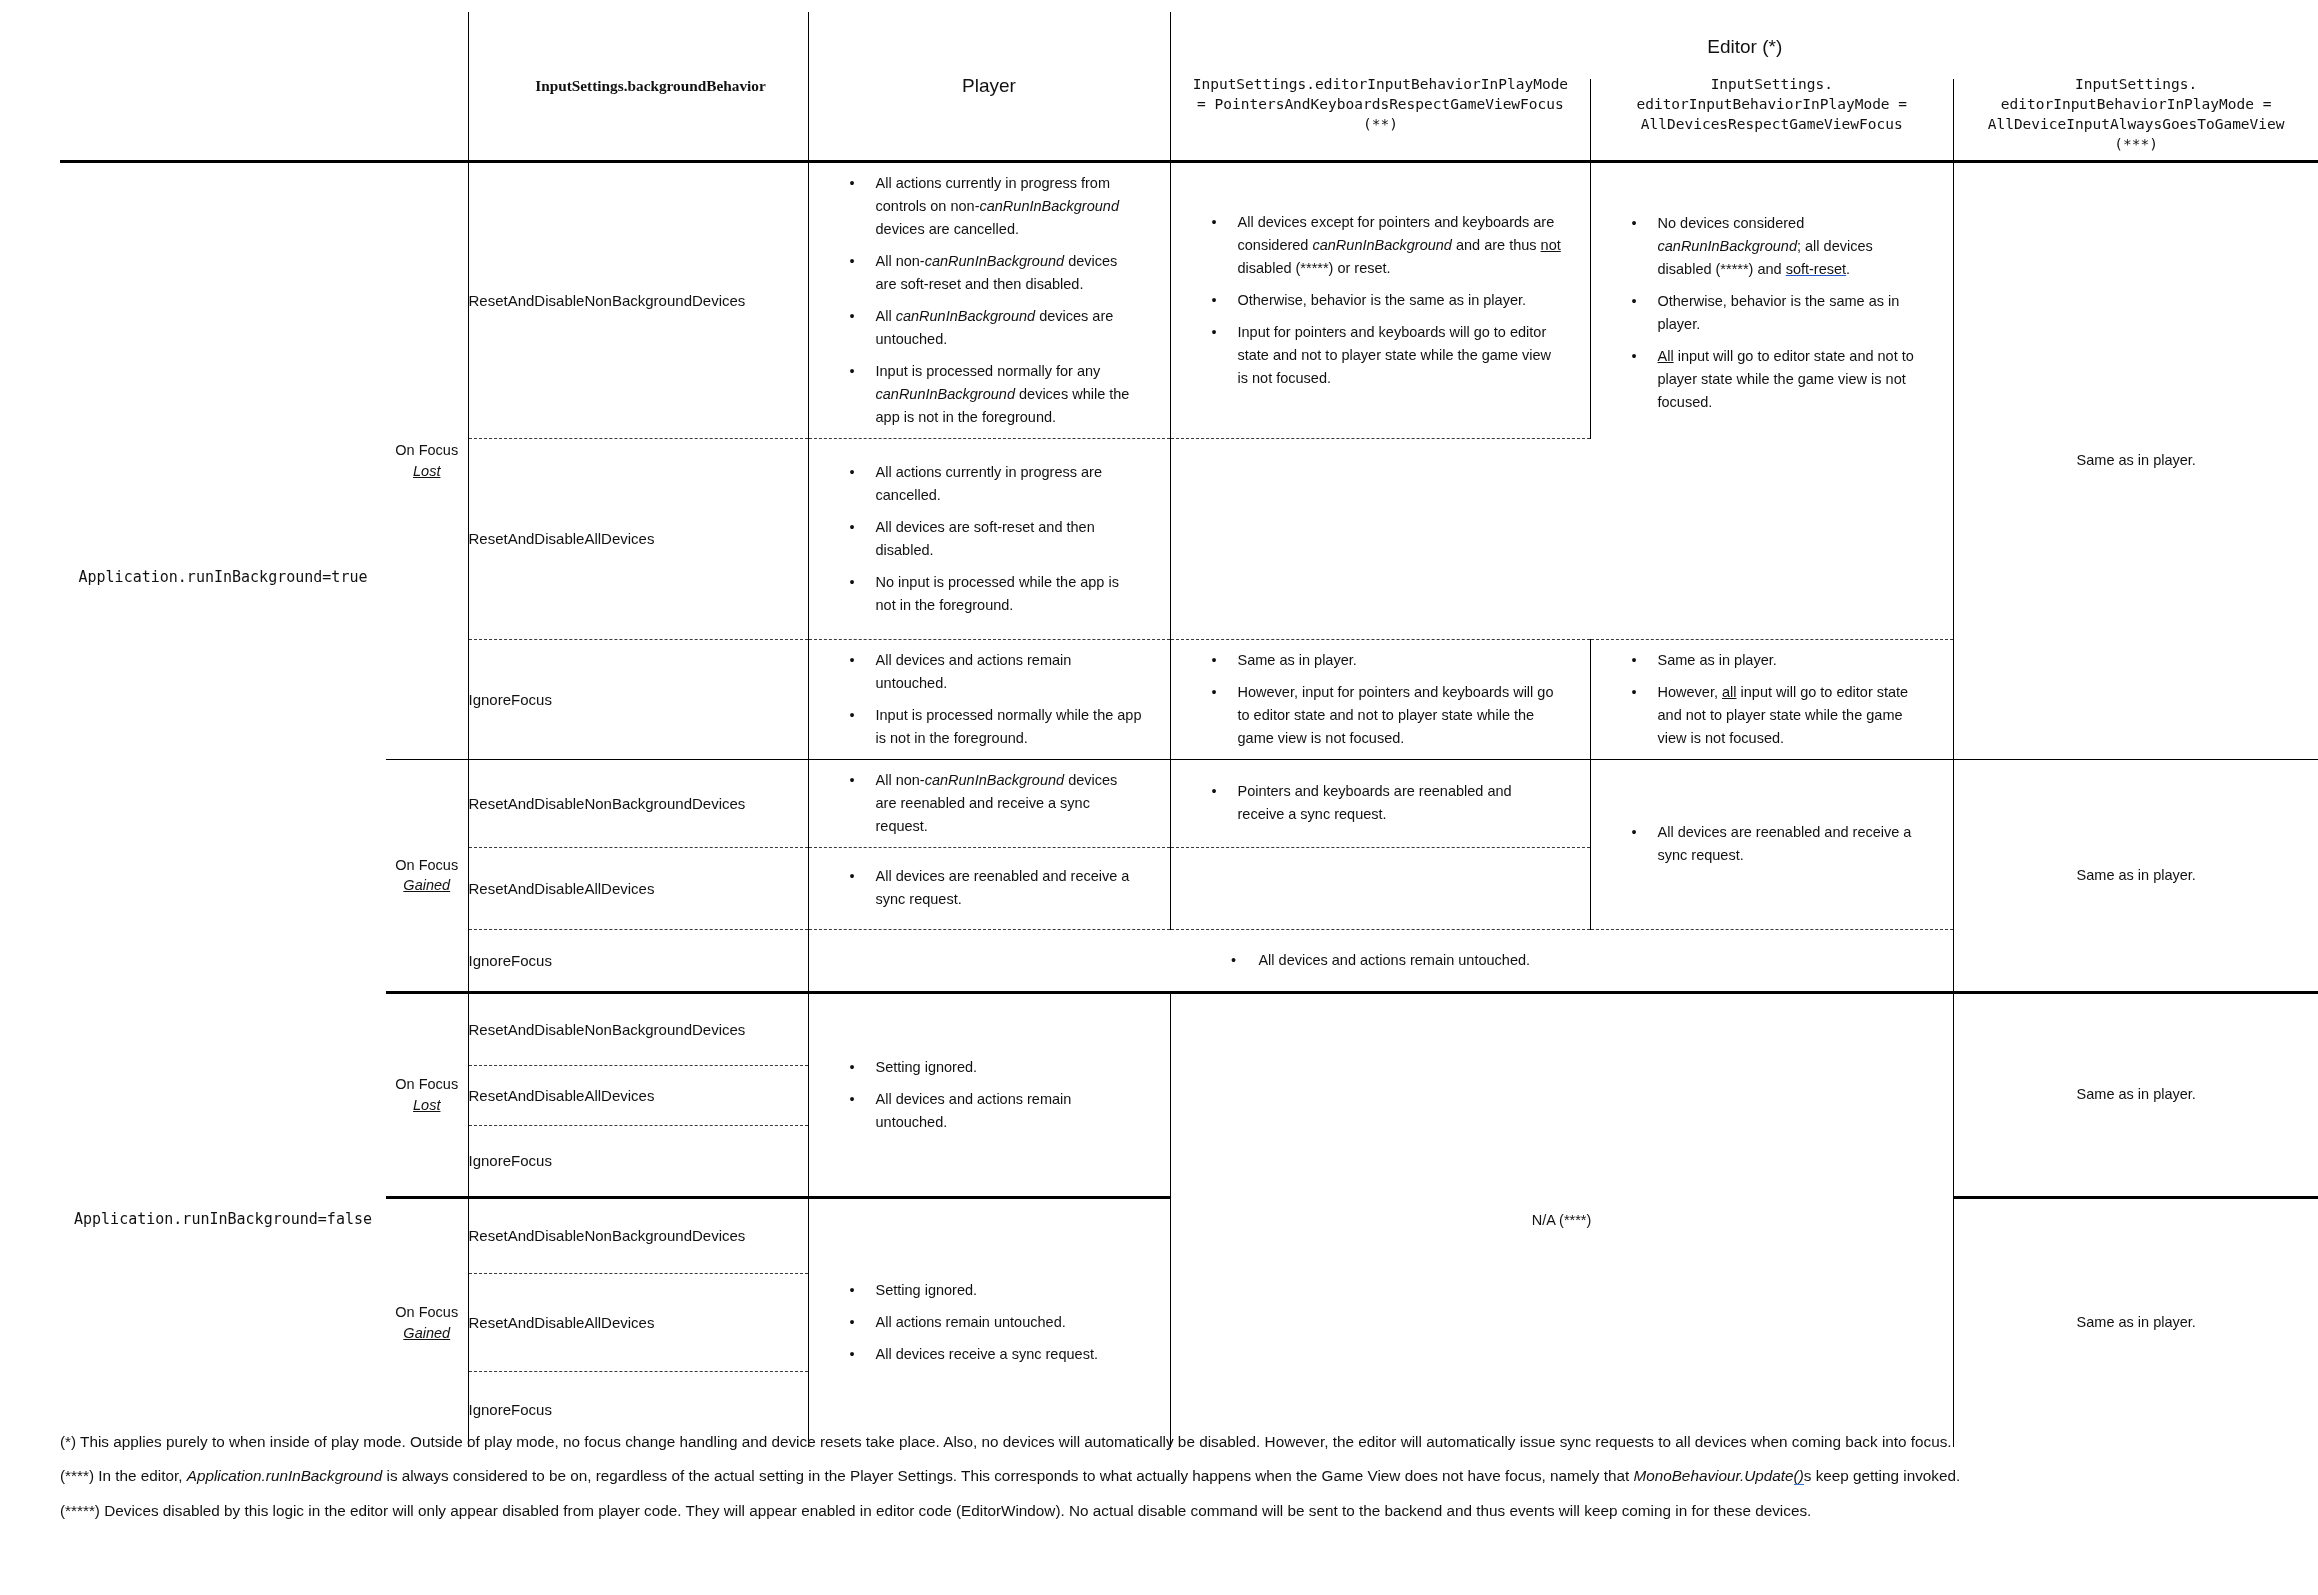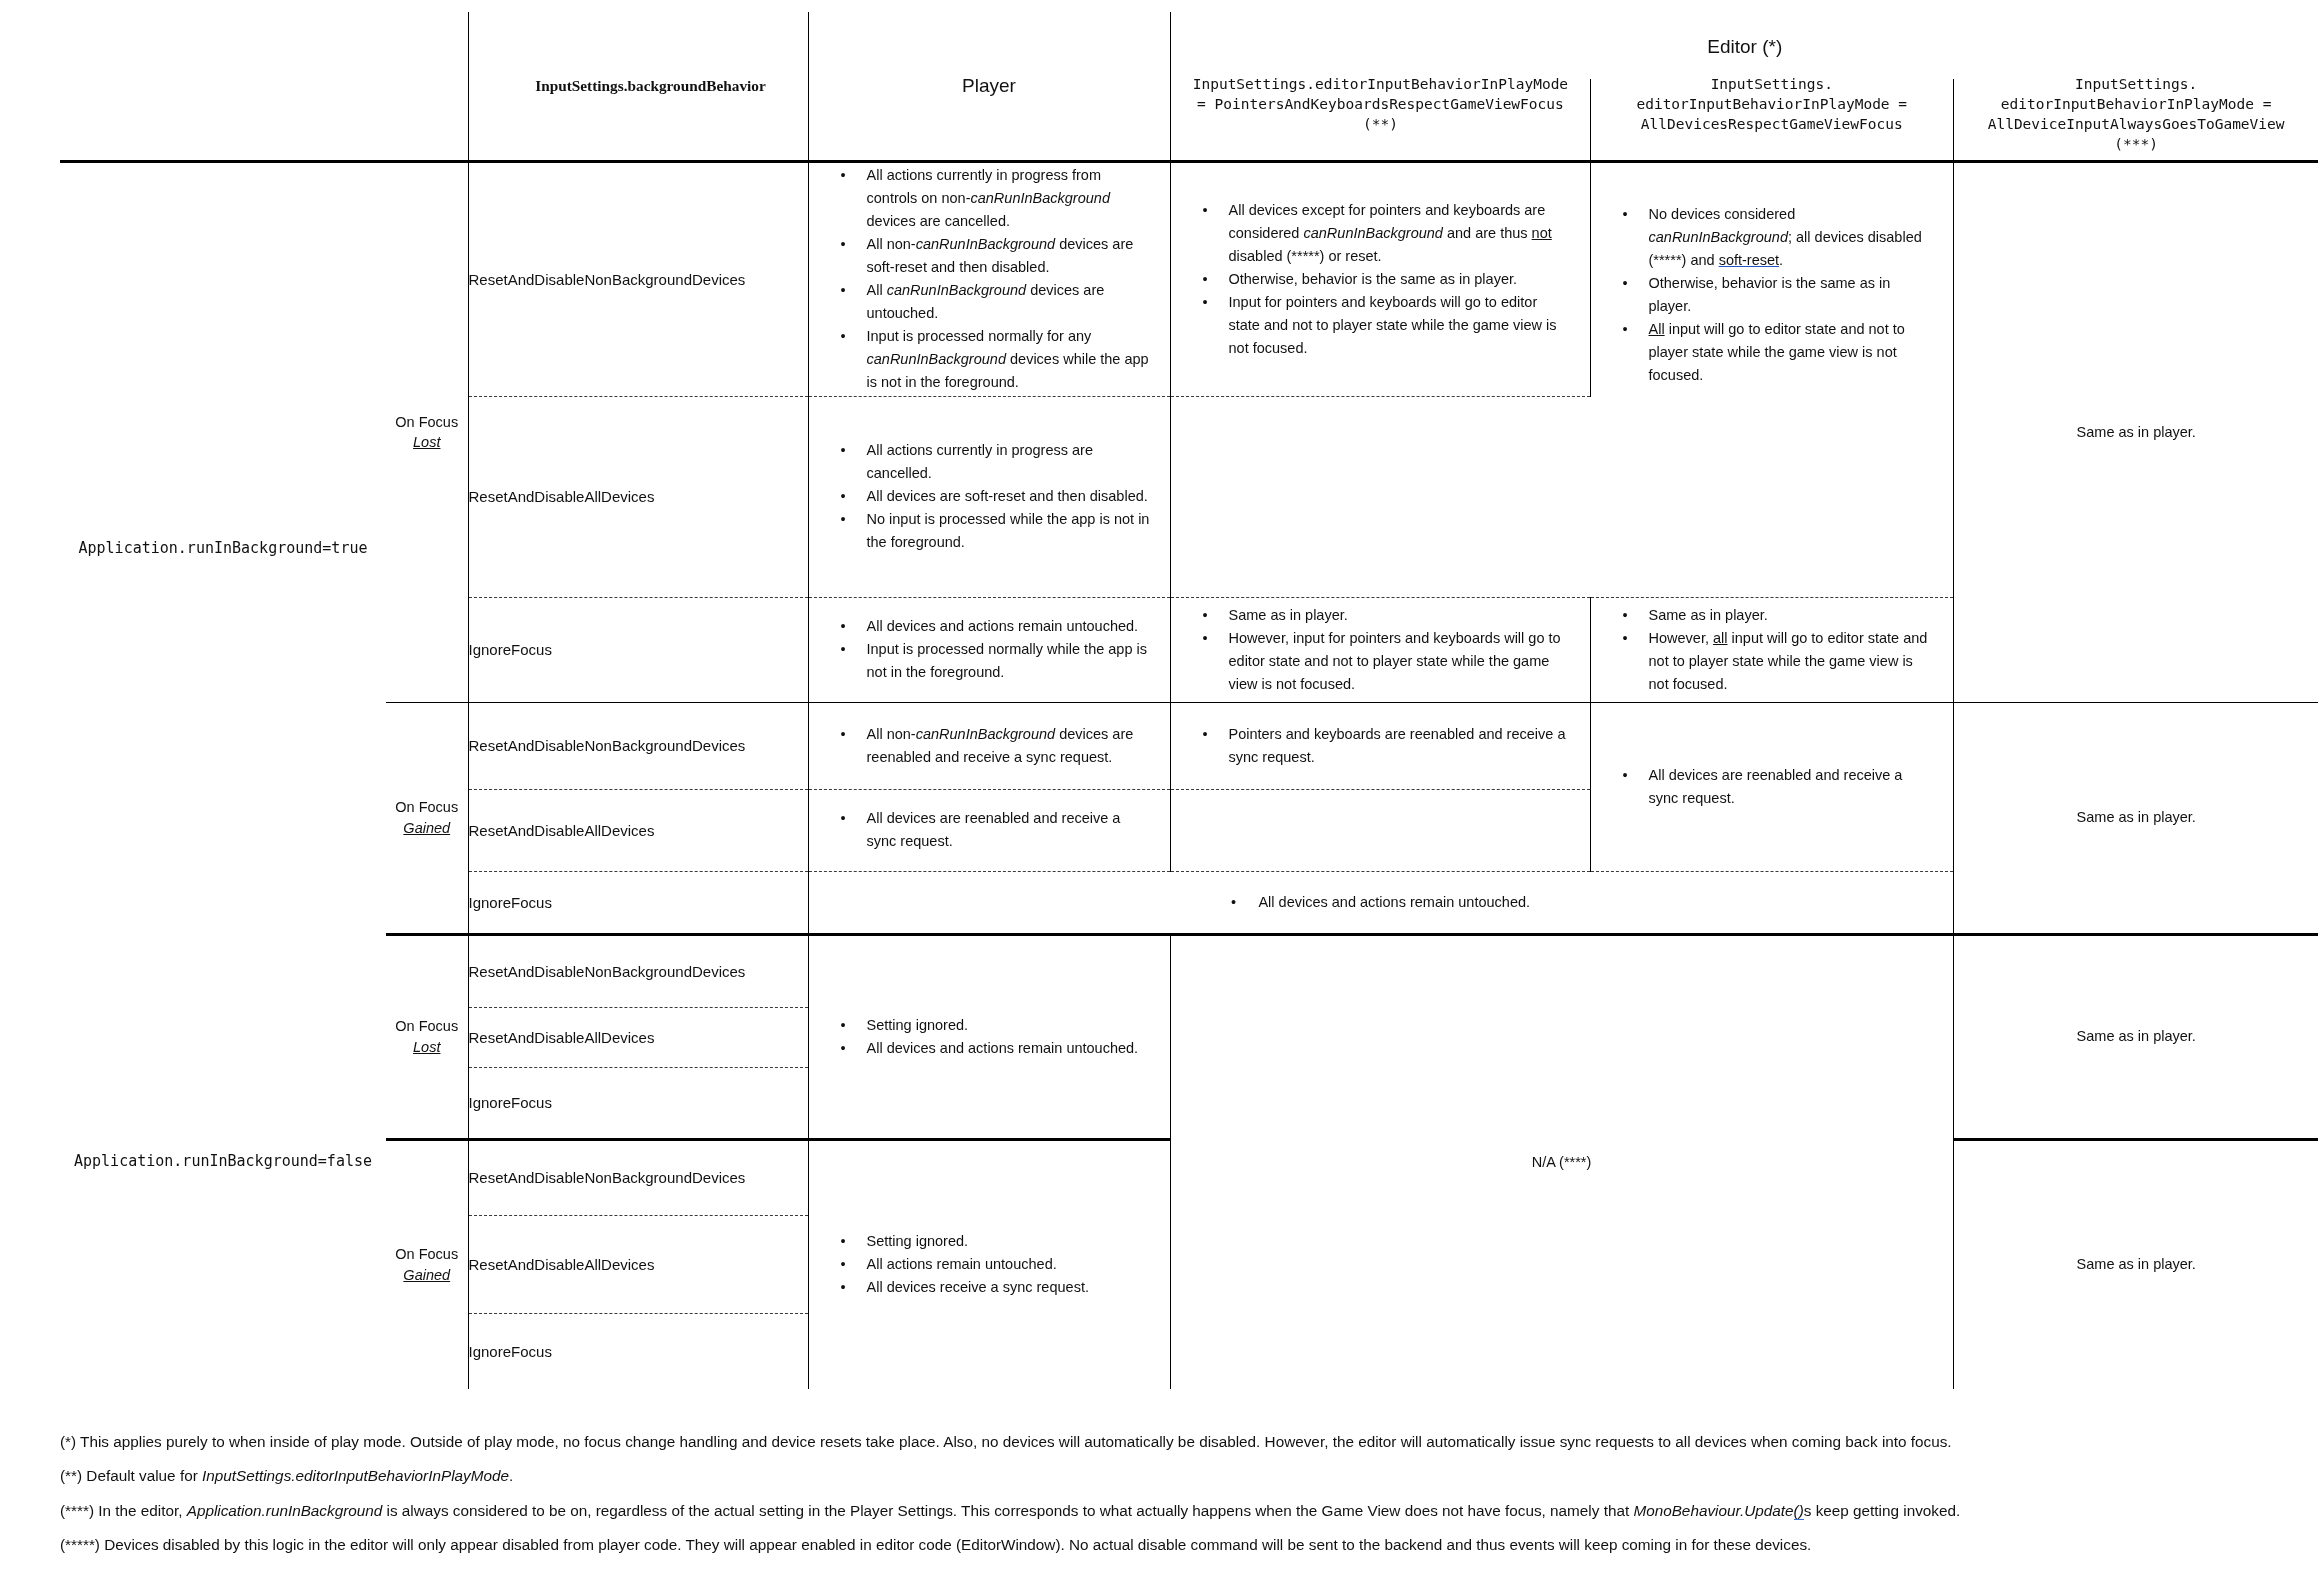--- a/index.html
+++ b/index.html
@@ -40,21 +40,21 @@
   .subhdrs{position:absolute;left:0;right:0;bottom:6.1px;display:flex;}
   .subh{text-align:center;font-family:"DejaVu Sans Mono","Liberation Mono",monospace;font-size:14.5px;line-height:20px;}
   .sw1{width:420px;}.sw2{width:363px;}.sw3{width:366px;}
   
   .appcell{text-align:center;font-family:"DejaVu Sans Mono","Liberation Mono",monospace;font-size:15px;}
   .focuscell{text-align:center;font-size:14.5px;line-height:20.6px;}
   .bgcell{text-align:left;font-family:Liberation Sans, sans-serif;font-size:15px;}
   .plain-center{text-align:center;font-size:14.5px;}
   
   td.bullets ul{margin:0;padding:0 19px 0 30.5px;list-style:none;}
-  td.bullets li{position:relative;padding-left:27.5px;margin:0;}
+  td.bullets li{position:relative;padding-left:27.5px;margin:9px;}
   td.bullets li::before{content:"\2022";position:absolute;left:1.5px;top:0;}
   td.pad-top{vertical-align:top;padding-top:40px;}
   
   td.center-bullet{text-align:center;}
   td.center-bullet ul{display:inline-block;margin:0;padding:0;list-style:none;text-align:left;}
   td.center-bullet li{position:relative;padding-left:27.5px;}
   td.center-bullet li::before{content:"\2022";position:absolute;left:0;top:0;}
   
   .sg-i{font-style:italic;}
   .sg-b{font-weight:normal;}
@@ -263,17 +263,16 @@
   </tr>
 
   <tr style="height:76px">
     <td class="vl bgcell">IgnoreFocus</td>
   </tr>
 </tbody>
   </table>
 
 <div class="footnotes">
   <p><span>(*) This applies purely to when inside of play mode. Outside of play mode, no focus change handling and device resets take place. Also, no devices will automatically be disabled. However, the editor will automatically issue sync requests to all devices when coming back into focus.</span></p>
-  <p><span>(**) Default value for </span><span class="sg-i">InputSettings.editorInputBehaviorInPlayMode</span><span>.</span></p>
   <p><span>(****) In the editor, </span><span class="sg-i">Application.runInBackground</span><span> is always considered to be on, regardless of the actual setting in the Player Settings. This corresponds to what actually happens when the Game View does not have focus, namely that </span><span class="sg-i">MonoBehaviour.Update</span><span class="sg-i sg-sq">()</span><span>s keep getting invoked.</span></p>
   <p><span>(*****) Devices disabled by this logic in the editor will only appear disabled from player code. They will appear enabled in editor code (EditorWindow). No actual disable command will be sent to the backend and thus events will keep coming in for these devices.</span></p>
 </div>
 
 
 </body></html>

